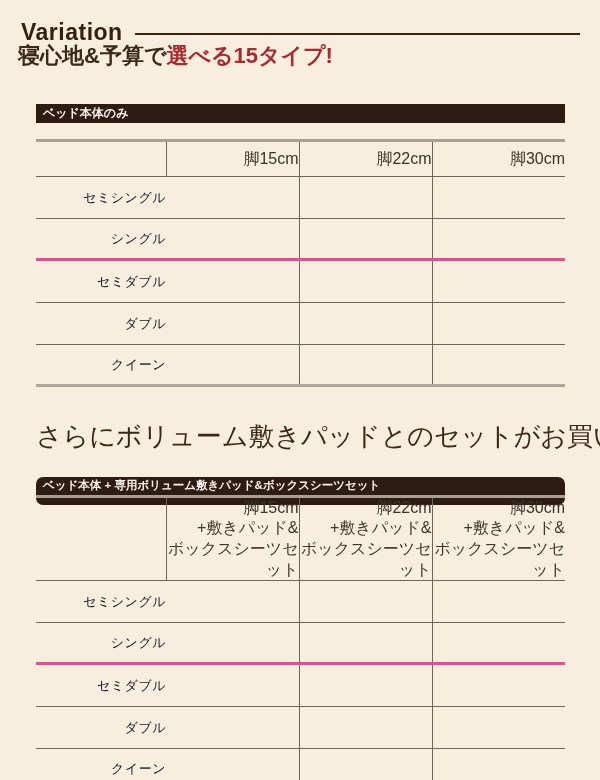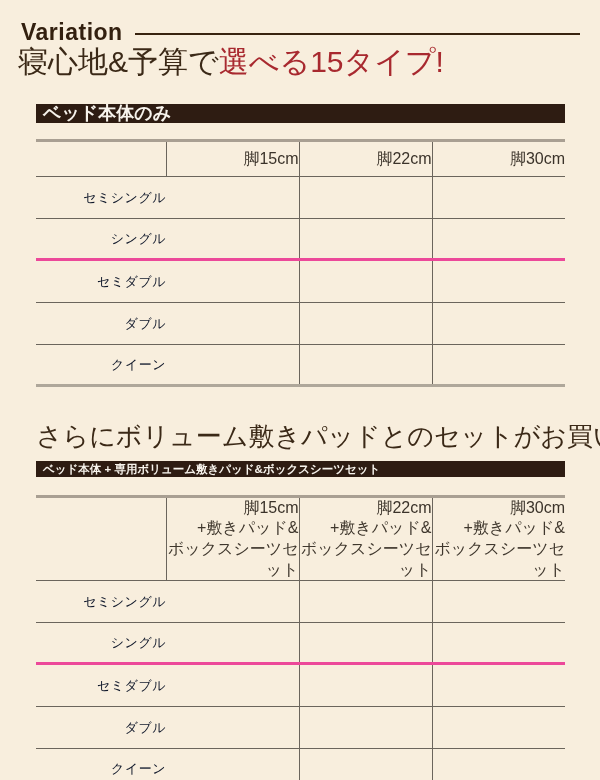--- a/index.html
+++ b/index.html
@@ -35,44 +35,44 @@
     border-top: 2px solid #38230f;
     margin-left: 12px;
     margin-top: 2px;
   }
 
   
   .headline {
     position: absolute;
     left: 18px; top: 42px;
     margin: 0;
-    font-size: 30px;
-    font-weight: 400;
+    font-size: 22px;
+    font-weight: 700;
     color: #3b2917;
     letter-spacing: 0px;
     white-space: nowrap;
     line-height: 1.3;
   }
   .headline .accent { color: #a8292f; }
 
   
   .bar {
     position: absolute;
     left: 36px;
     width: 529px;
     background: #2e1c12;
     box-sizing: border-box;
     color: #f7f3ec;
     font-weight: bold;
     padding-left: 7px;
     white-space: nowrap;
     overflow: hidden;
   }
-  .bar1 { top: 104px; height: 19px; line-height: 19px; font-size: 18px; }
-  .bar2 { top: 461px; height: 16px; line-height: 16px; font-size: 11.5px; }
+  .bar1 { top: 104px; height: 19px; line-height: 19px; font-size: 12px; }
+  .bar2 { top: 477px; height: 28px; line-height: 16px; font-size: 11.5px; border-radius: 7px; }
 
   
   .vtable {
     position: absolute;
     left: 36px;
     width: 529px;
     border-collapse: collapse;
     table-layout: fixed;
   }
   .t1 { top: 139px; }

